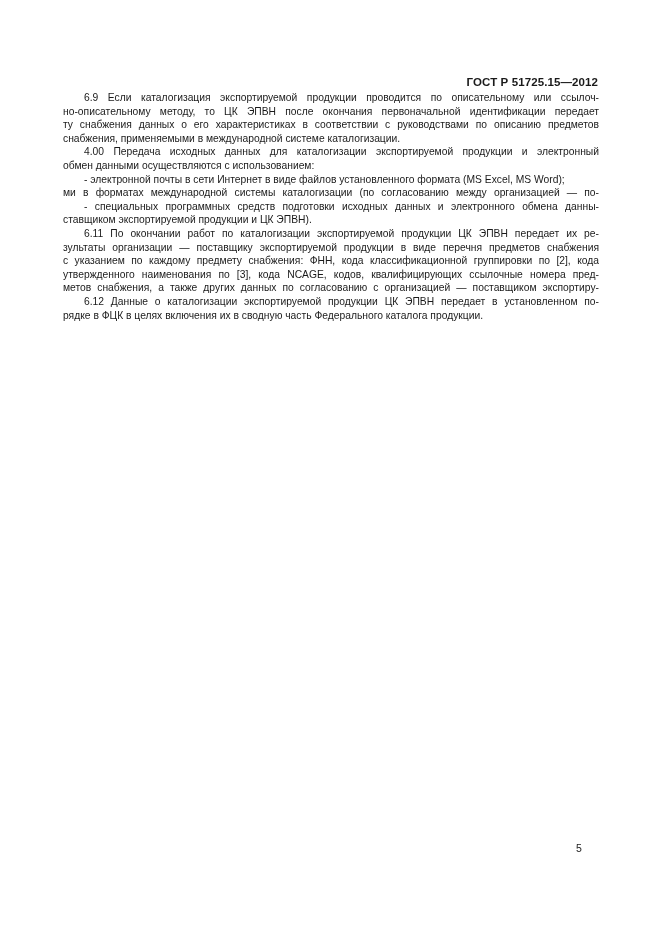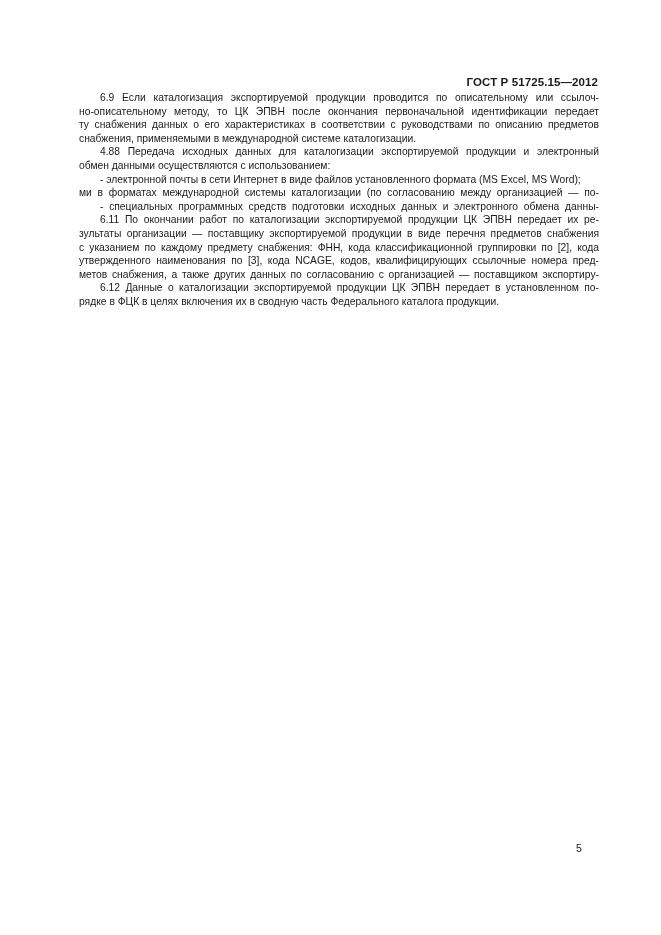--- a/index.html
+++ b/index.html
@@ -37,21 +37,20 @@
     width: 536px;
     font-size: 10.3px;
     line-height: 13.6px;
   }
   .line {
     display: block;
     white-space: nowrap;
     text-align: justify;
     text-align-last: justify;
     height: 13.6px;
-    margin-left: 16px;
   }
   .line.last {
     text-align-last: left;
   }
   .line.indent {
     padding-left: 21px;
   }
   .page-number {
     position: absolute;
     top: 842px;
@@ -69,31 +68,32 @@
   <div class="body-text">
 
     <div>
       <span class="line indent">6.9 Если каталогизация экспортируемой продукции проводится по описательному или ссылоч-</span>
       <span class="line">но-описательному методу, то ЦК ЭПВН после окончания первоначальной идентификации передает</span>
       <span class="line">ту снабжения данных о его характеристиках в соответствии с руководствами по описанию предметов</span>
       <span class="line last">снабжения, применяемыми в международной системе каталогизации.</span>
     </div>
 
     <div>
-      <span class="line indent">4.88 Передача исходных данных для каталогизации экспортируемой продукции и электронный</span>
+      <span class="line indent">4.00 Передача исходных данных для каталогизации экспортируемой продукции и электронный</span>
       <span class="line last">обмен данными осуществляются с использованием:</span>
     </div>
 
     <div>
       <span class="line indent last">- электронной почты в сети Интернет в виде файлов установленного формата (MS Excel, MS Word);</span>
     </div>
 
     <div>
       <span class="line">ми в форматах международной системы каталогизации (по согласованию между организацией — по-</span>
       <span class="line indent">- специальных программных средств подготовки исходных данных и электронного обмена данны-</span>
+      <span class="line last">ставщиком экспортируемой продукции и ЦК ЭПВН).</span>
     </div>
 
     <div>
       <span class="line indent">6.11 По окончании работ по каталогизации экспортируемой продукции ЦК ЭПВН передает их ре-</span>
       <span class="line">зультаты организации — поставщику экспортируемой продукции в виде перечня предметов снабжения</span>
       <span class="line">с указанием по каждому предмету снабжения: ФНН, кода классификационной группировки по [2], кода</span>
       <span class="line">утвержденного наименования по [3], кода NCAGE, кодов, квалифицирующих ссылочные номера пред-</span>
       <span class="line">метов снабжения, а также других данных по согласованию с организацией — поставщиком экспортиру-</span>
     </div>
 

